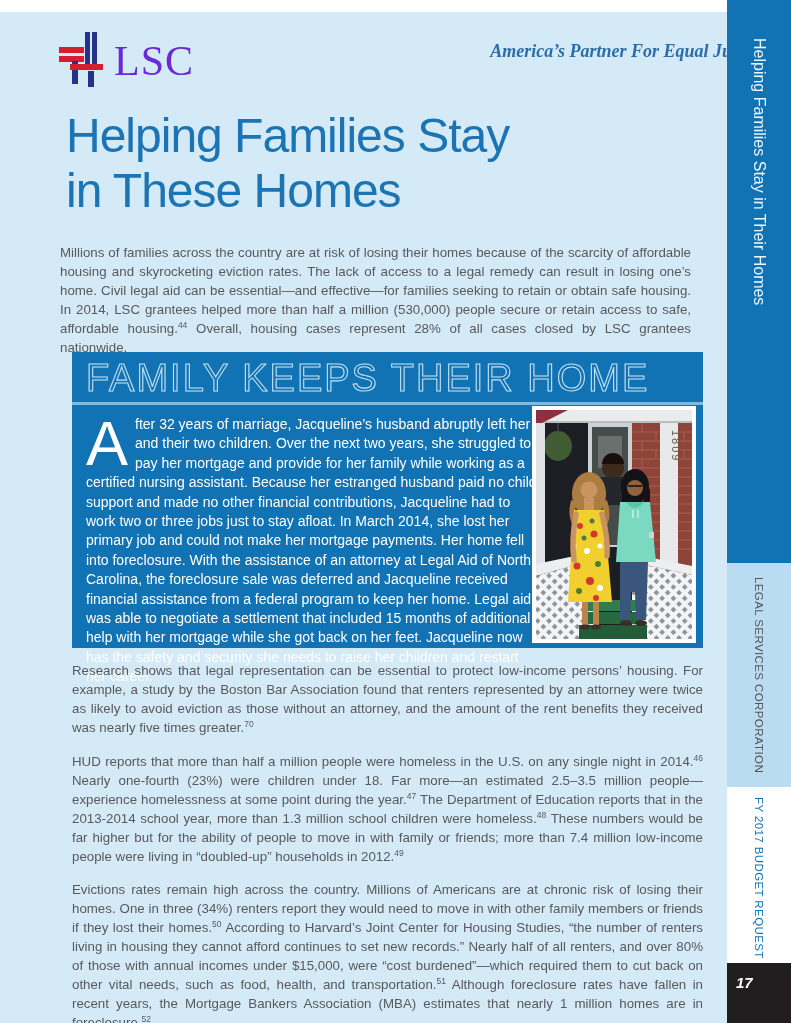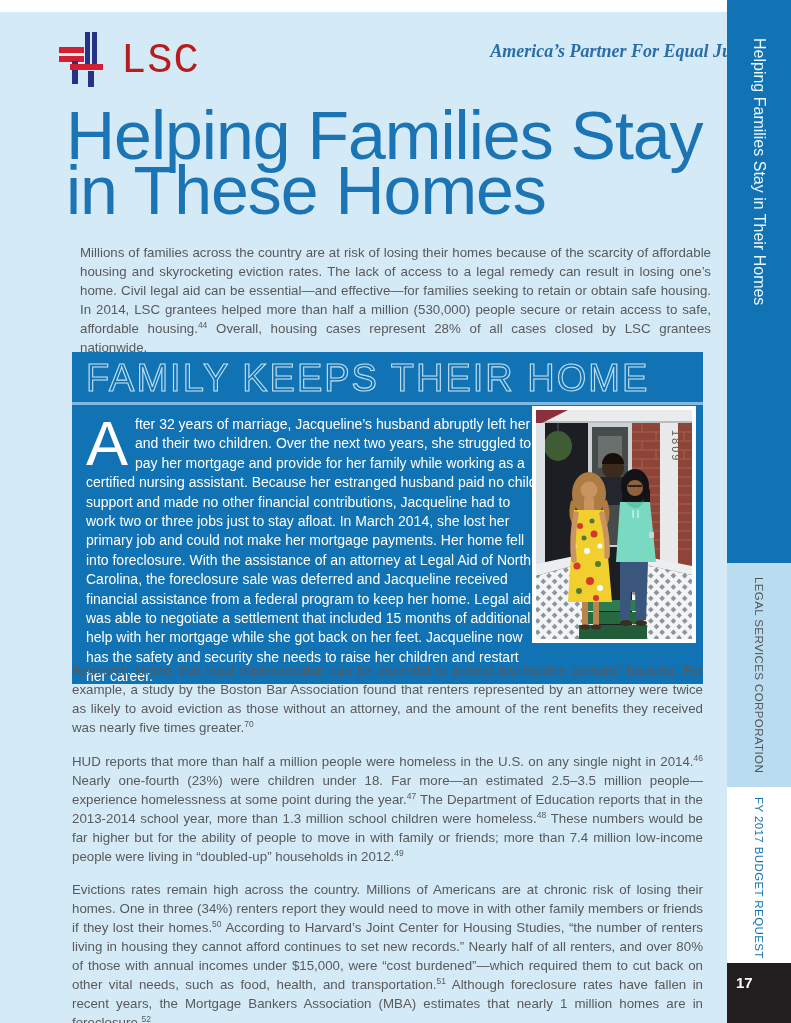--- a/index.html
+++ b/index.html
@@ -8,47 +8,47 @@
     background:#d5eaf7;
     font-family:"Liberation Sans",sans-serif;
     -webkit-font-smoothing:antialiased;
   }
   .top-strip{position:absolute;left:0;top:0;width:727px;height:12px;background:#ffffff;}
 
   
   .logo{position:absolute;left:59px;top:32px;display:flex;align-items:flex-start;}
   .logo svg{display:block;}
   .logo-text{
-    font-family:Liberation Mono, monospace;color:#b91c1c;
-    font-size:42px;line-height:42px;margin-left:16px;margin-top:8px;letter-spacing:1px;
+    font-family:Liberation Serif, serif;color:#6d28d9;
+    font-size:42px;line-height:42px;margin-left:9px;margin-top:8px;letter-spacing:1px;
   }
   .tagline{
     position:absolute;right:26px;top:41px;
     font-family:"Liberation Serif",serif;font-style:italic;font-weight:bold;
     font-size:18px;color:#2a6da8;
   }
 
   
   .page-title{
     position:absolute;left:66px;top:108px;
-    color:#1b74b4;font-size:68px;line-height:55px;font-weight:300;letter-spacing:-1px;
+    color:#1b74b4;font-size:48px;line-height:55px;font-weight:300;letter-spacing:-1px;
   }
 
   
   .intro, .body-text p{
     text-align:justify;color:#58595b;font-size:13.3px;line-height:19px;margin:0;
   }
-  .intro{position:absolute;left:80px;top:243px;width:631px;}
+  .intro{position:absolute;left:60px;top:243px;width:631px;}
   .body-text{position:absolute;left:72px;top:661px;width:631px;}
   .body-text p{margin-bottom:14.5px;}
   sup{font-size:8.5px;line-height:0;vertical-align:super;}
 
   
   .story-box{
-    position:absolute;left:72px;top:352px;width:631px;height:332px;
+    position:absolute;left:72px;top:352px;width:631px;height:296px;
     background:#1172b4;box-sizing:border-box;
   }
   .box-heading{
     margin:5px 0 0 14px;
     font-size:38px;line-height:42px;font-weight:100;
     color:#bfe0f3;letter-spacing:2px;white-space:nowrap;
   }
   @supports (-webkit-text-stroke: 1px black){
     .box-heading{color:transparent;-webkit-text-stroke:1.1px #bfe0f3;}
   }
@@ -69,21 +69,21 @@
   .sidebar{position:absolute;left:727px;top:0;width:64px;height:1023px;}
   .sb{position:absolute;left:0;width:64px;display:flex;flex-direction:column;align-items:center;box-sizing:border-box;}
   .sb span{writing-mode:vertical-rl;white-space:nowrap;}
   .sb-blue{top:0;height:563px;background:#1172b4;padding-top:38px;}
   .sb-blue span{color:#eaf5fc;font-size:16px;}
   .sb-light{top:563px;height:224px;background:#b9dcf1;padding-top:14px;}
   .sb-light span{color:#54565a;font-size:11.5px;letter-spacing:0.4px;}
   .sb-white{top:787px;height:176px;background:#ffffff;padding-top:10px;}
   .sb-white span{color:#1373b5;font-size:11.5px;letter-spacing:0.4px;}
   .sb-black{top:963px;height:60px;background:#221e1f;align-items:flex-start;padding:11px 0 0 9px;}
-  .sb-black span{writing-mode:horizontal-tb;color:#ffffff;font-size:15px;font-weight:bold;}
+  .sb-black span{writing-mode:horizontal-tb;color:#ffffff;font-size:15px;font-weight:bold;font-style:italic;}
 </style>
 </head>
 <body>
 
 <div class="top-strip"></div>
 
 <div class="logo">
   <svg width="46" height="56" viewBox="0 0 46 56">
     <rect x="0" y="15" width="25" height="6" fill="#d31f2f"></rect>
     <rect x="0" y="24" width="25" height="6" fill="#d31f2f"></rect>

